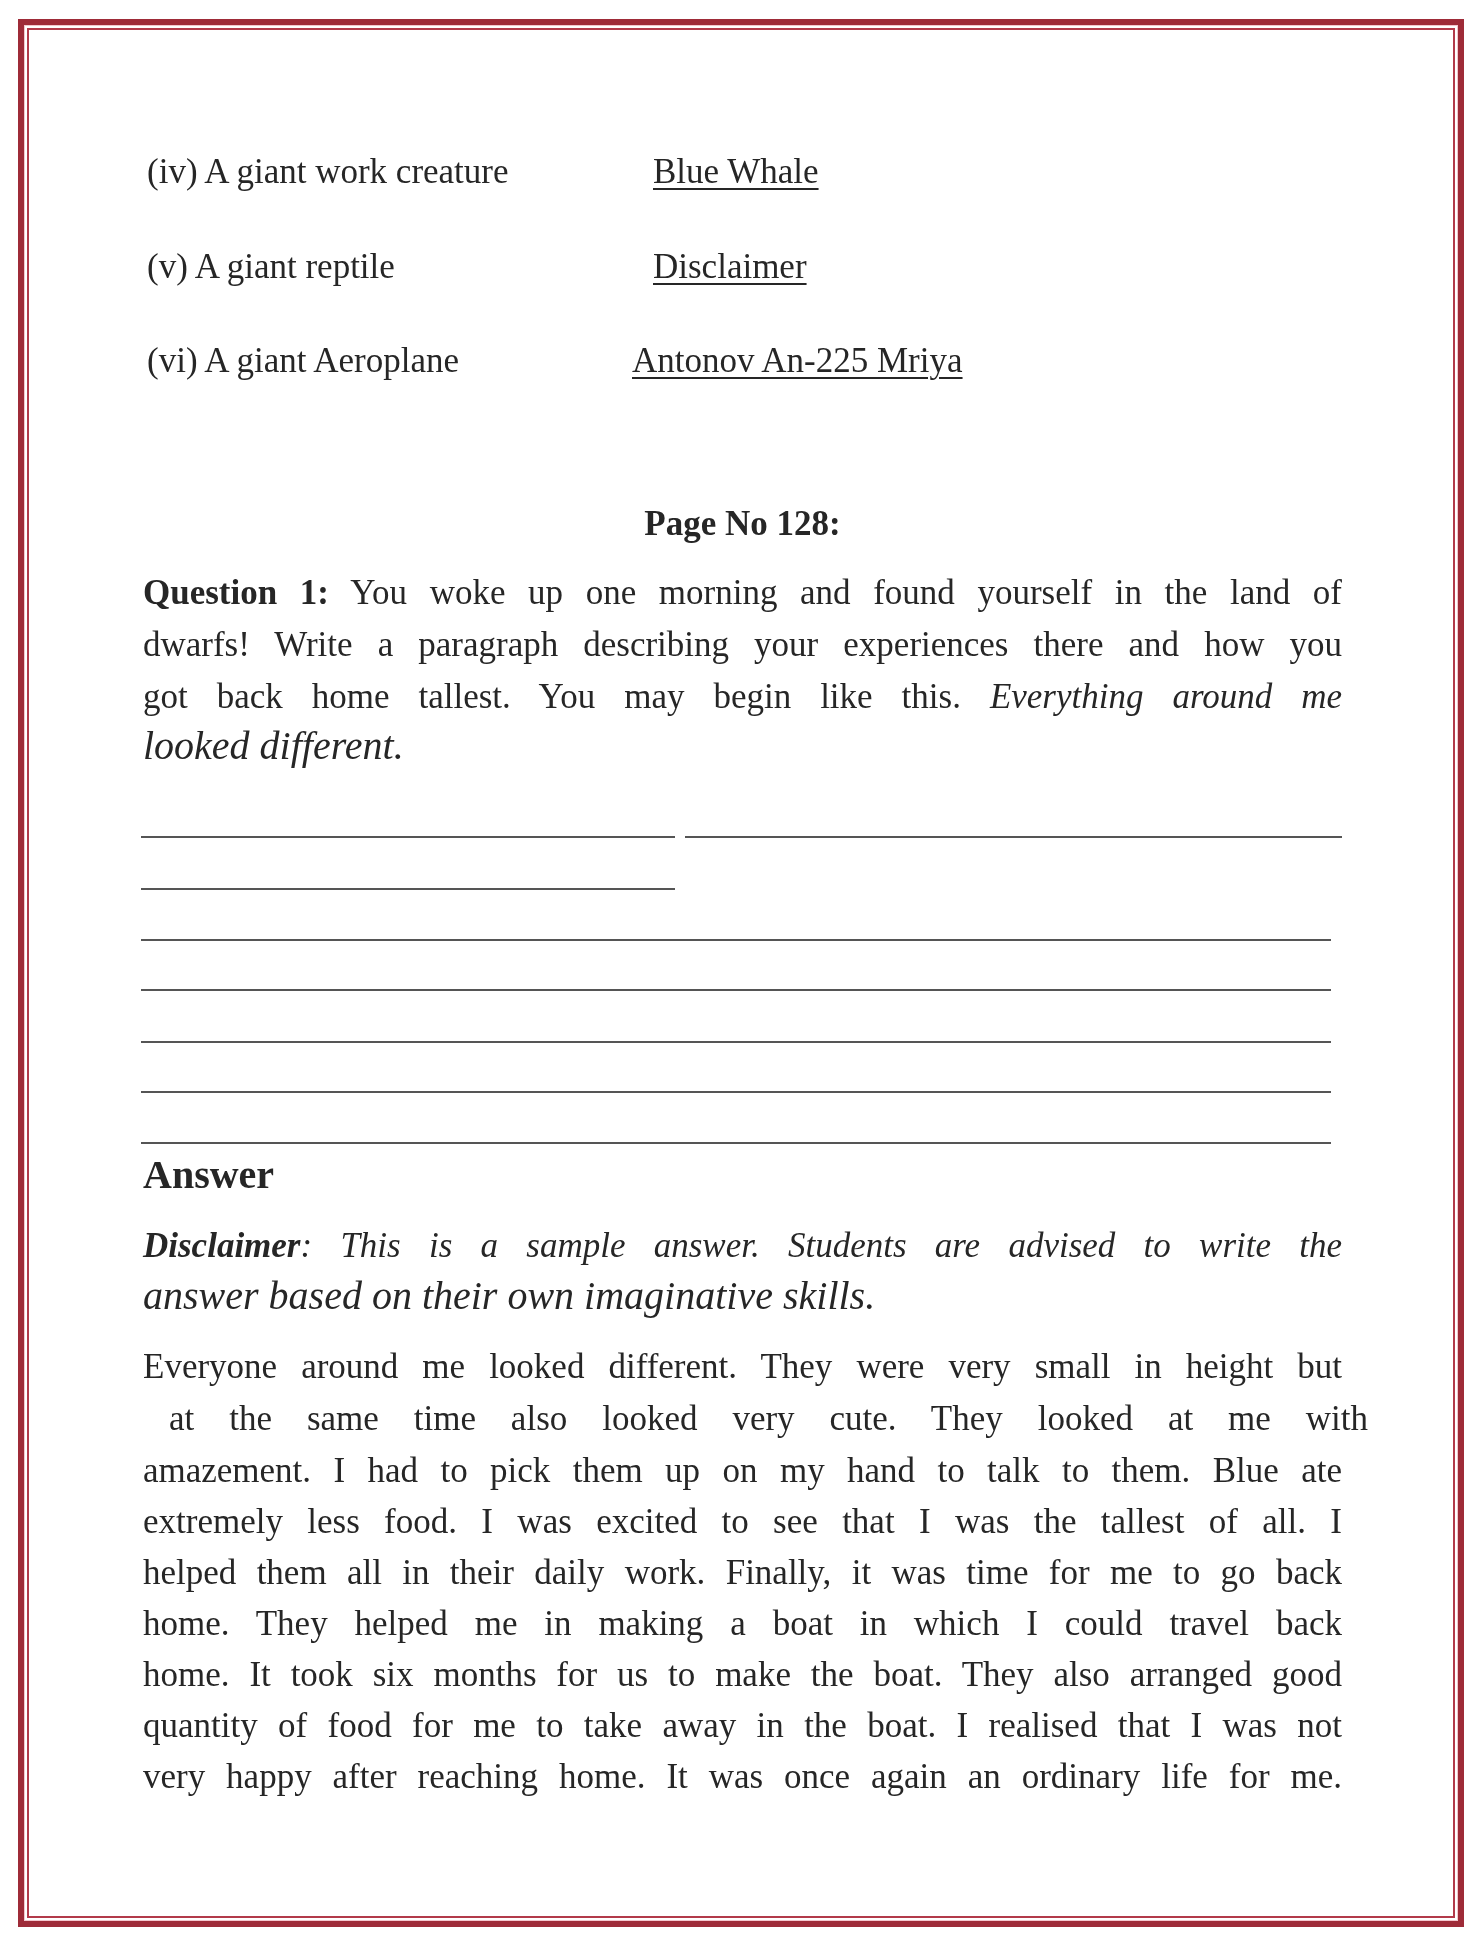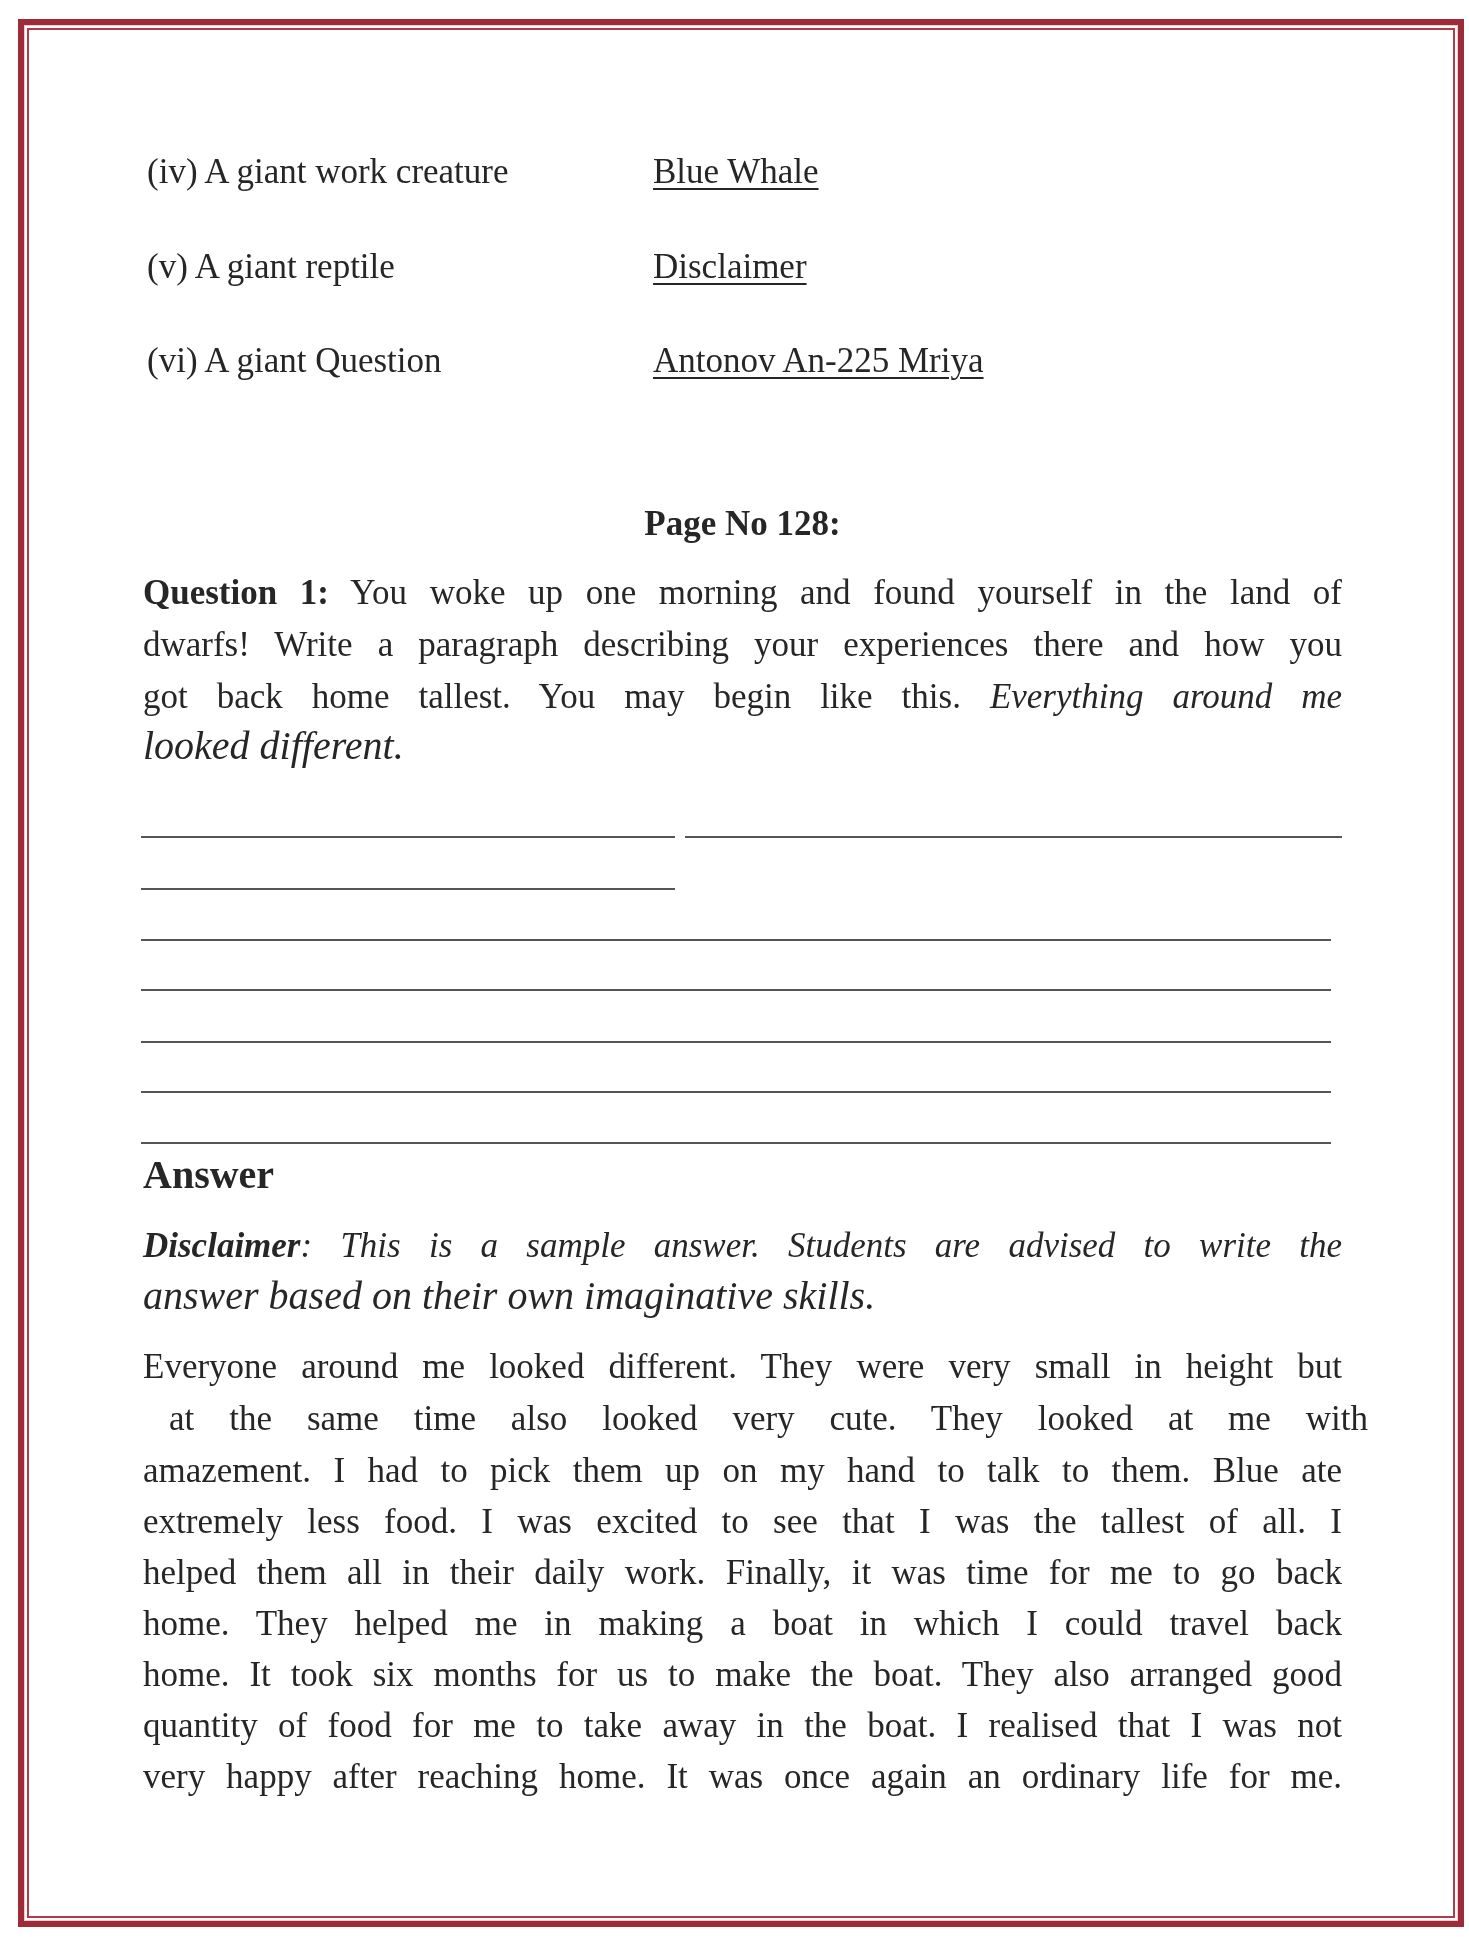--- a/index.html
+++ b/index.html
@@ -42,22 +42,22 @@
 <div class="frame-gap"></div>
 <div class="frame-inner"></div>
 
 <div>
   <div class="line" style="left:147px; top:152px;">(iv) A giant work creature</div>
   <div class="line u" style="left:653px; top:152px;">Blue Whale</div>
 
   <div class="line" style="left:147px; top:247px;">(v) A giant reptile</div>
   <div class="line u" style="left:653px; top:247px;">Disclaimer</div>
 
-  <div class="line" style="left:147px; top:341px;">(vi) A giant Question</div>
-  <div class="line u" style="left:653px; top:341px;">Antonov An-225 Mriya</div>
+  <div class="line" style="left:147px; top:341px;">(vi) A giant Aeroplane</div>
+  <div class="line u" style="left:632px; top:341px;">Antonov An-225 Mriya</div>
 </div>
 
 <div class="line b" style="left:143px; width:1199px; text-align:center; top:504px;">Page No 128:</div>
 
 <div>
   <div class="just" style="top:573px;"><span class="b">Question 1:</span><span> You woke up one morning and found yourself in the land of</span></div>
   <div class="just" style="top:625px;">dwarfs! Write a paragraph describing your experiences there and how you</div>
   <div class="just" style="top:677px;"><span>got back home tallest. You may begin like this. </span><span class="i">Everything around me</span></div>
   <div class="just-left i" style="top:726px;">looked different.</div>
 </div>

